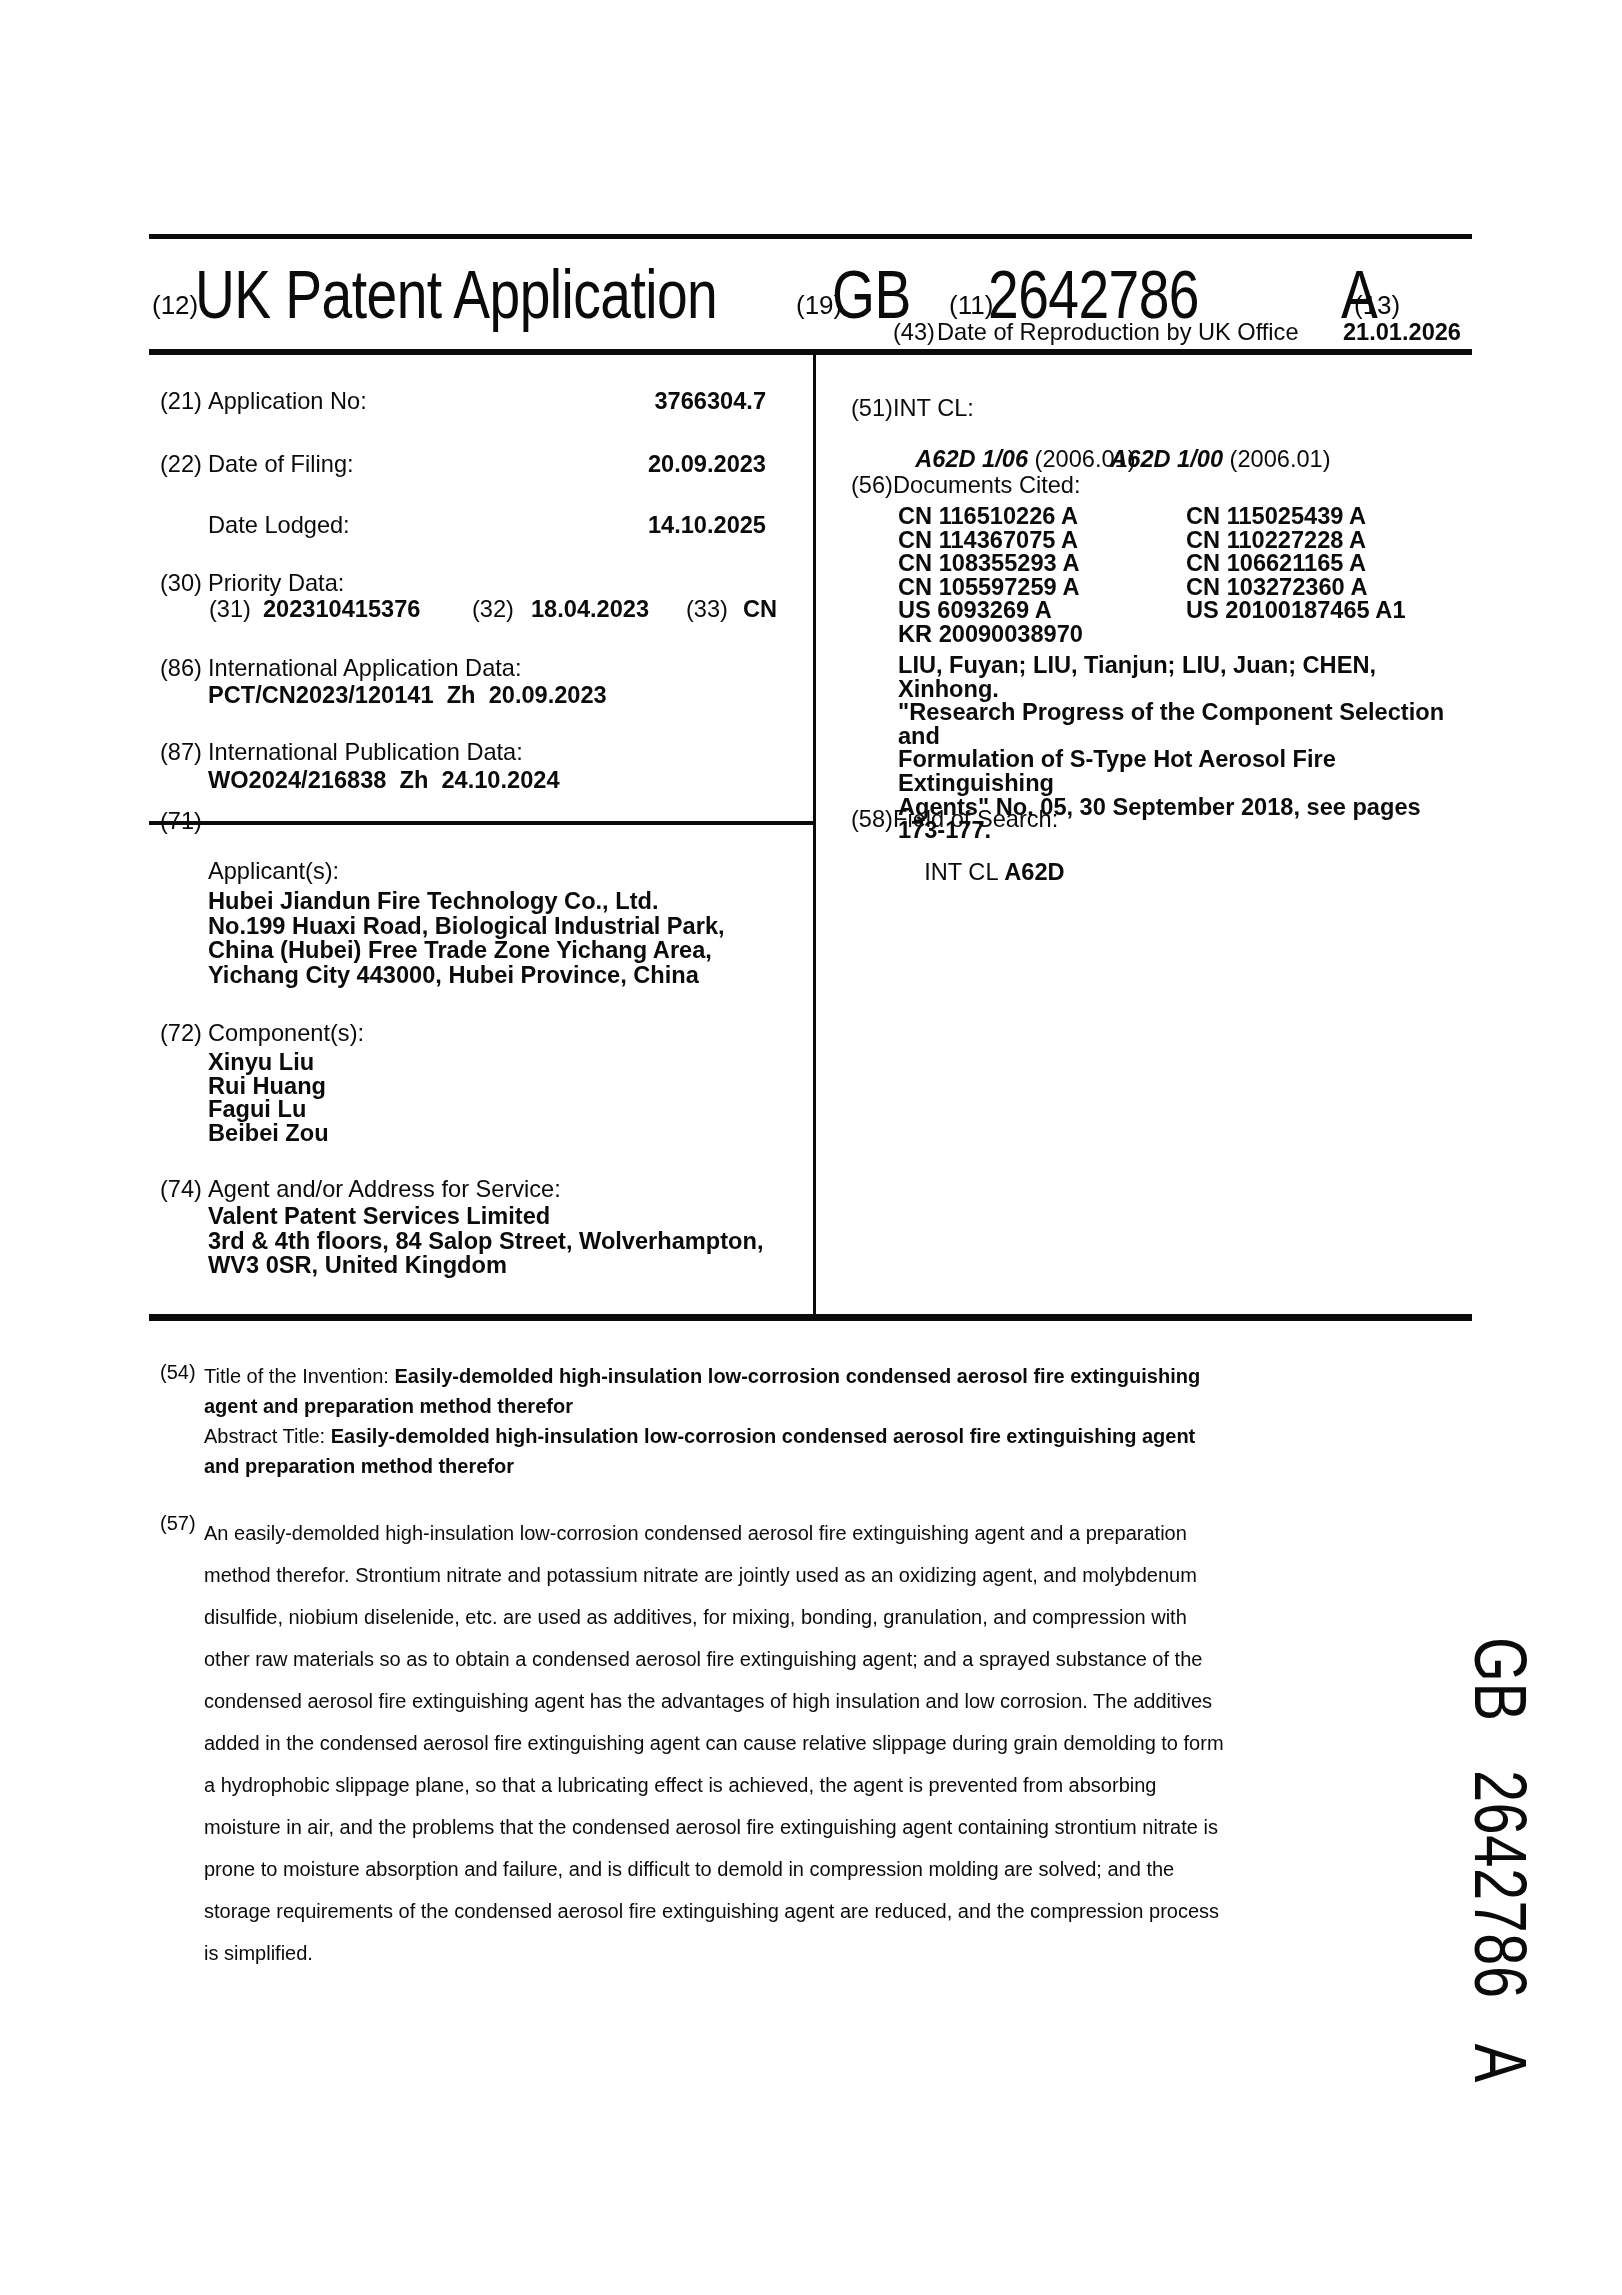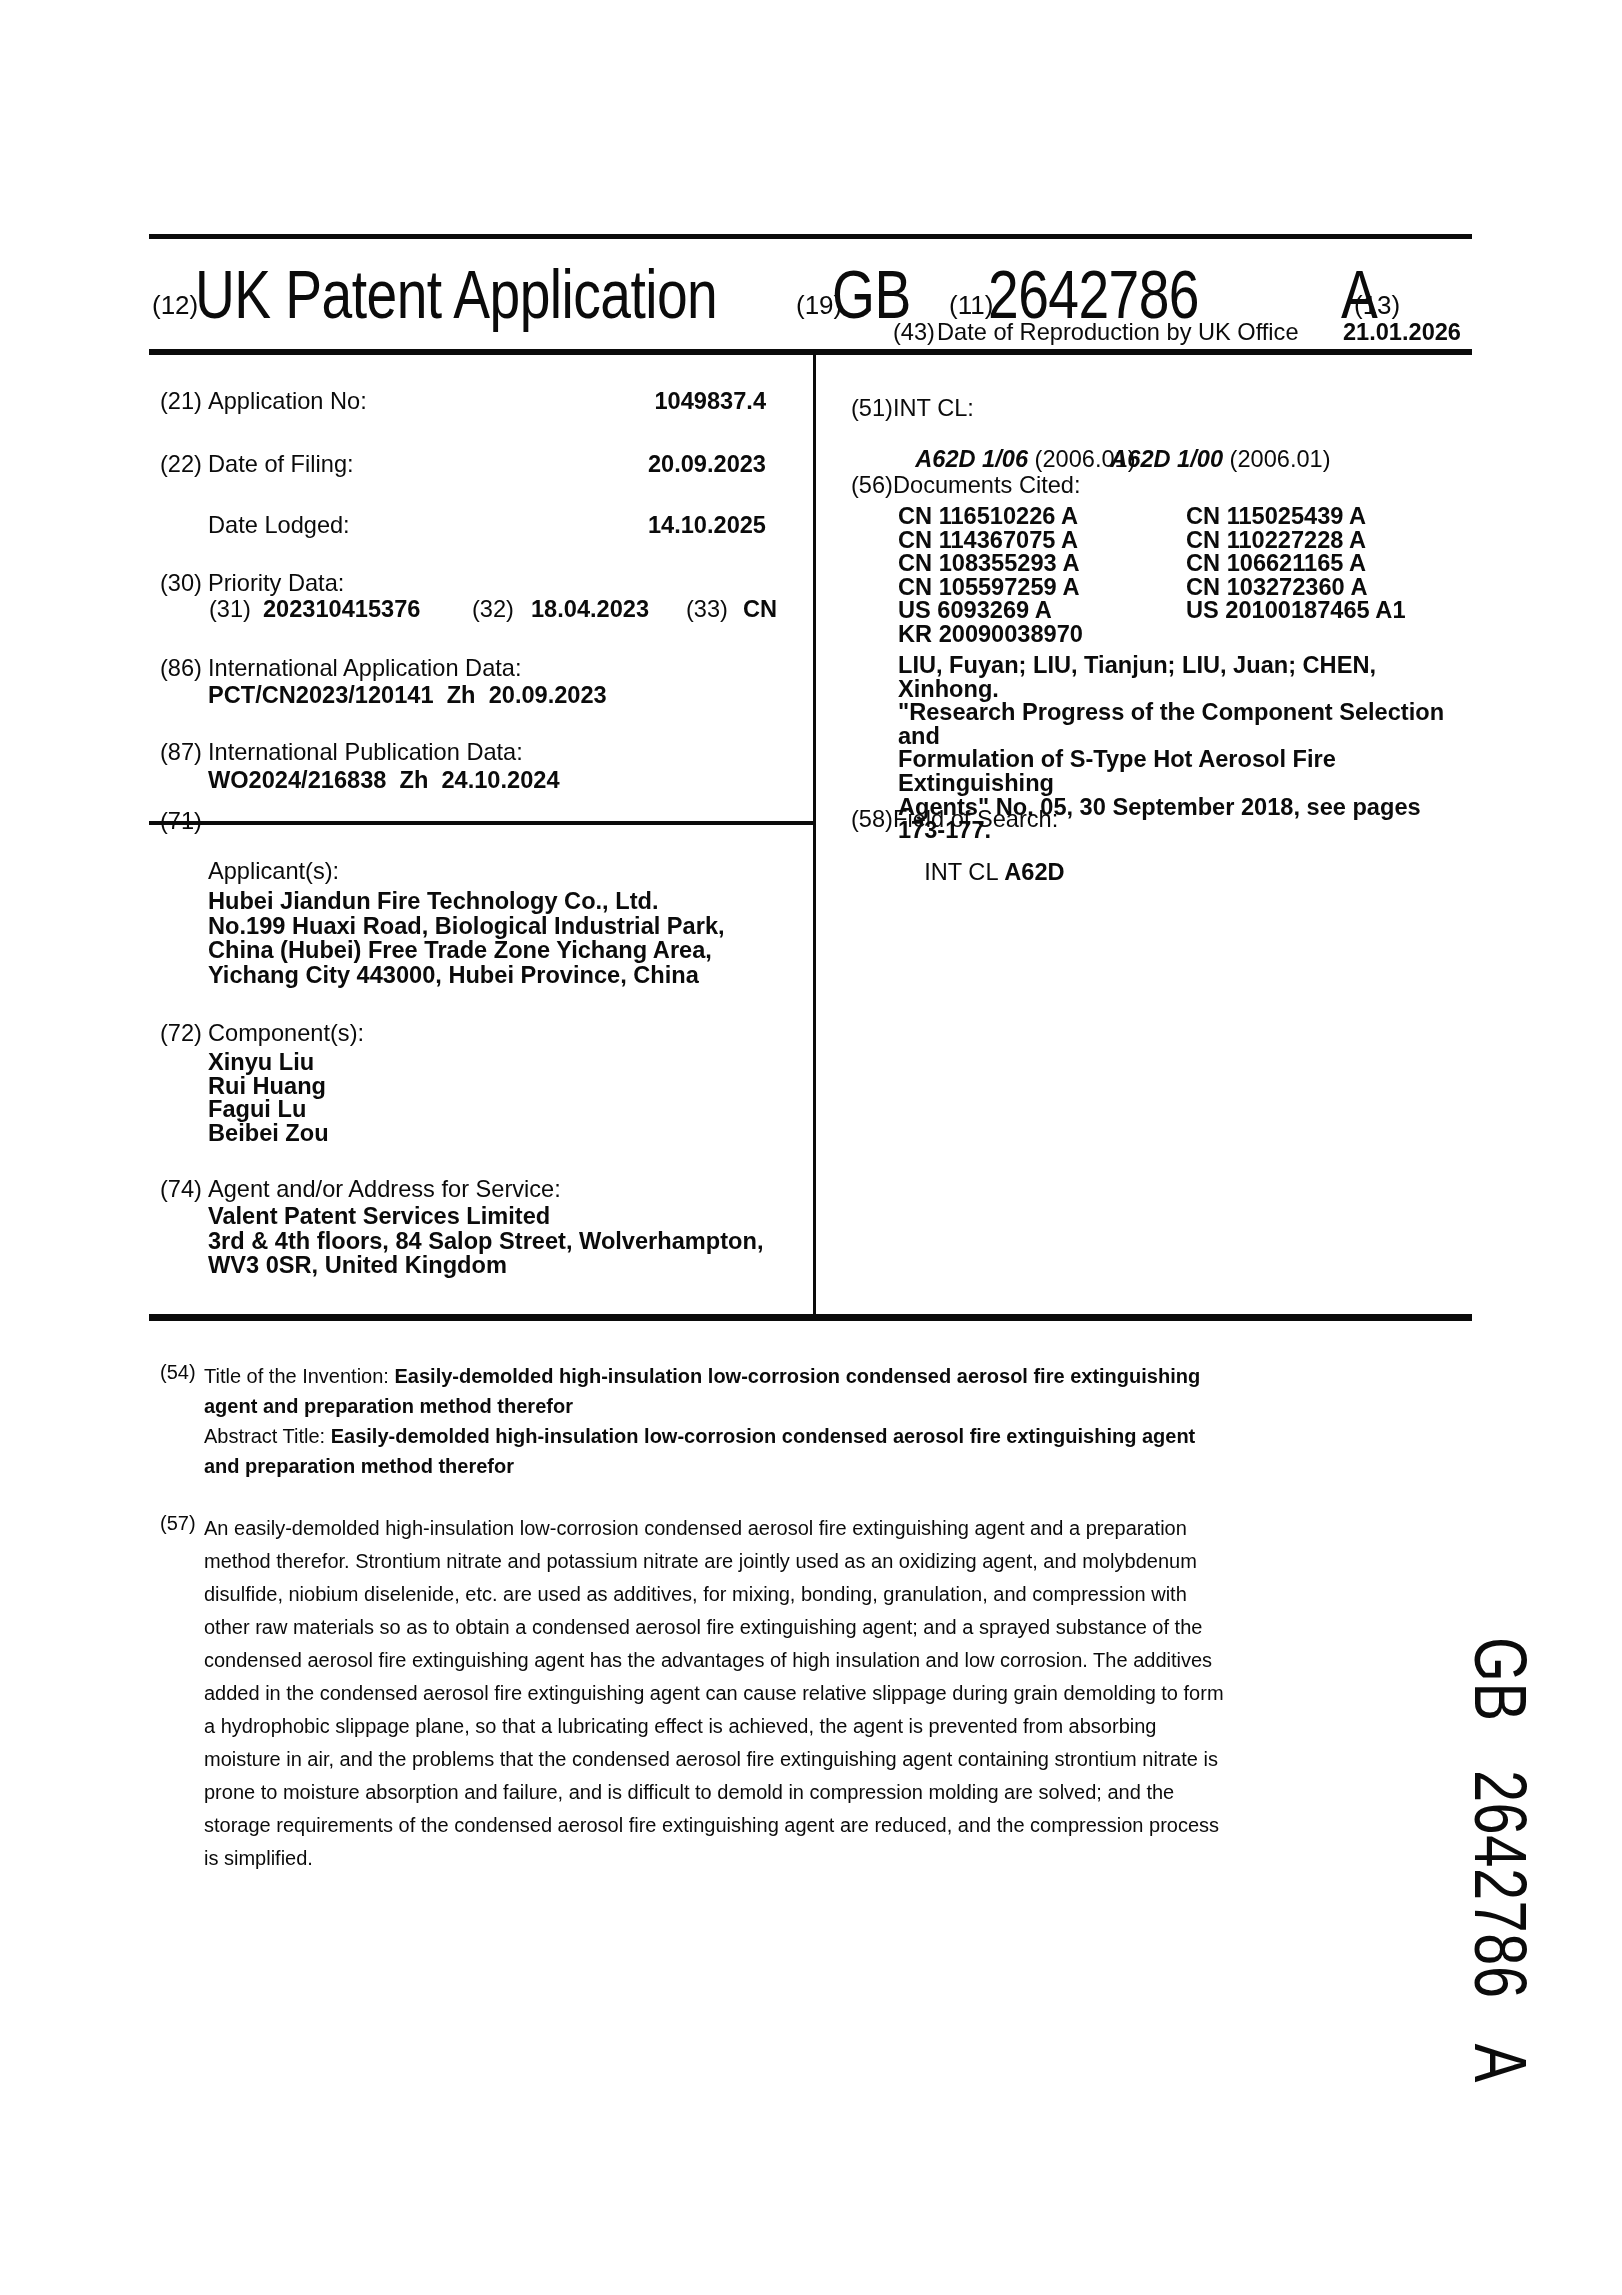--- a/index.html
+++ b/index.html
@@ -19,21 +19,21 @@
   .rule{background:#0b0b0b;}
   .bigtitle{
     font-size:69px;line-height:69px;white-space:pre;
     letter-spacing:-0.7px;
     transform:scaleX(0.80);transform-origin:0 0;
   }
   .smallnum{font-size:26px;line-height:26px;}
   .lines{white-space:pre-line;}
   .lh36{line-height:23.6px;}
   .lh37{line-height:24.5px;}
-  .lh45{line-height:33px;}
+  .lh45{line-height:42px;}
   .lh46{line-height:30px;}
   .t37{font-size:20px;}
   .sidebar-vert{
     font-size:74px;line-height:60px;white-space:pre;
     word-spacing:0.55em;letter-spacing:0.01em;
     transform:rotate(90deg) scaleX(0.78);transform-origin:0 0;
   }
 </style>
 </head>
 <body>
@@ -54,21 +54,21 @@
   <div class="abs t36" style="left:893px;top:320px;">(43)</div>
   <div class="abs t36" style="left:937px;top:320px;">Date of Reproduction by UK Office</div>
   <div class="abs t36 b rt" style="left:1178px;top:320px;width:283px;">21.01.2026</div>
 
   <div class="abs rule" style="left:149px;top:349px;width:1323px;height:5.9px;"></div>
 
   <div class="abs rule" style="left:813px;top:355px;width:3.3px;height:962px;"></div>
 
   <div class="abs t36" style="left:160px;top:389px;">(21)</div>
   <div class="abs t36" style="left:208px;top:389px;">Application No:</div>
-  <div class="abs t36 b rt" style="left:523px;top:389px;width:243px;">1049837.4</div>
+  <div class="abs t36 b rt" style="left:523px;top:389px;width:243px;">3766304.7</div>
 
   <div class="abs t36" style="left:160px;top:452px;">(22)</div>
   <div class="abs t36" style="left:208px;top:452px;">Date of Filing:</div>
   <div class="abs t36 b rt" style="left:523px;top:452px;width:243px;">20.09.2023</div>
 
   <div class="abs t36" style="left:208px;top:513px;">Date Lodged:</div>
   <div class="abs t36 b rt" style="left:523px;top:513px;width:243px;">14.10.2025</div>
 
   <div class="abs t36" style="left:160px;top:571px;">(30)</div>
   <div class="abs t36" style="left:208px;top:571px;">Priority Data:</div>

